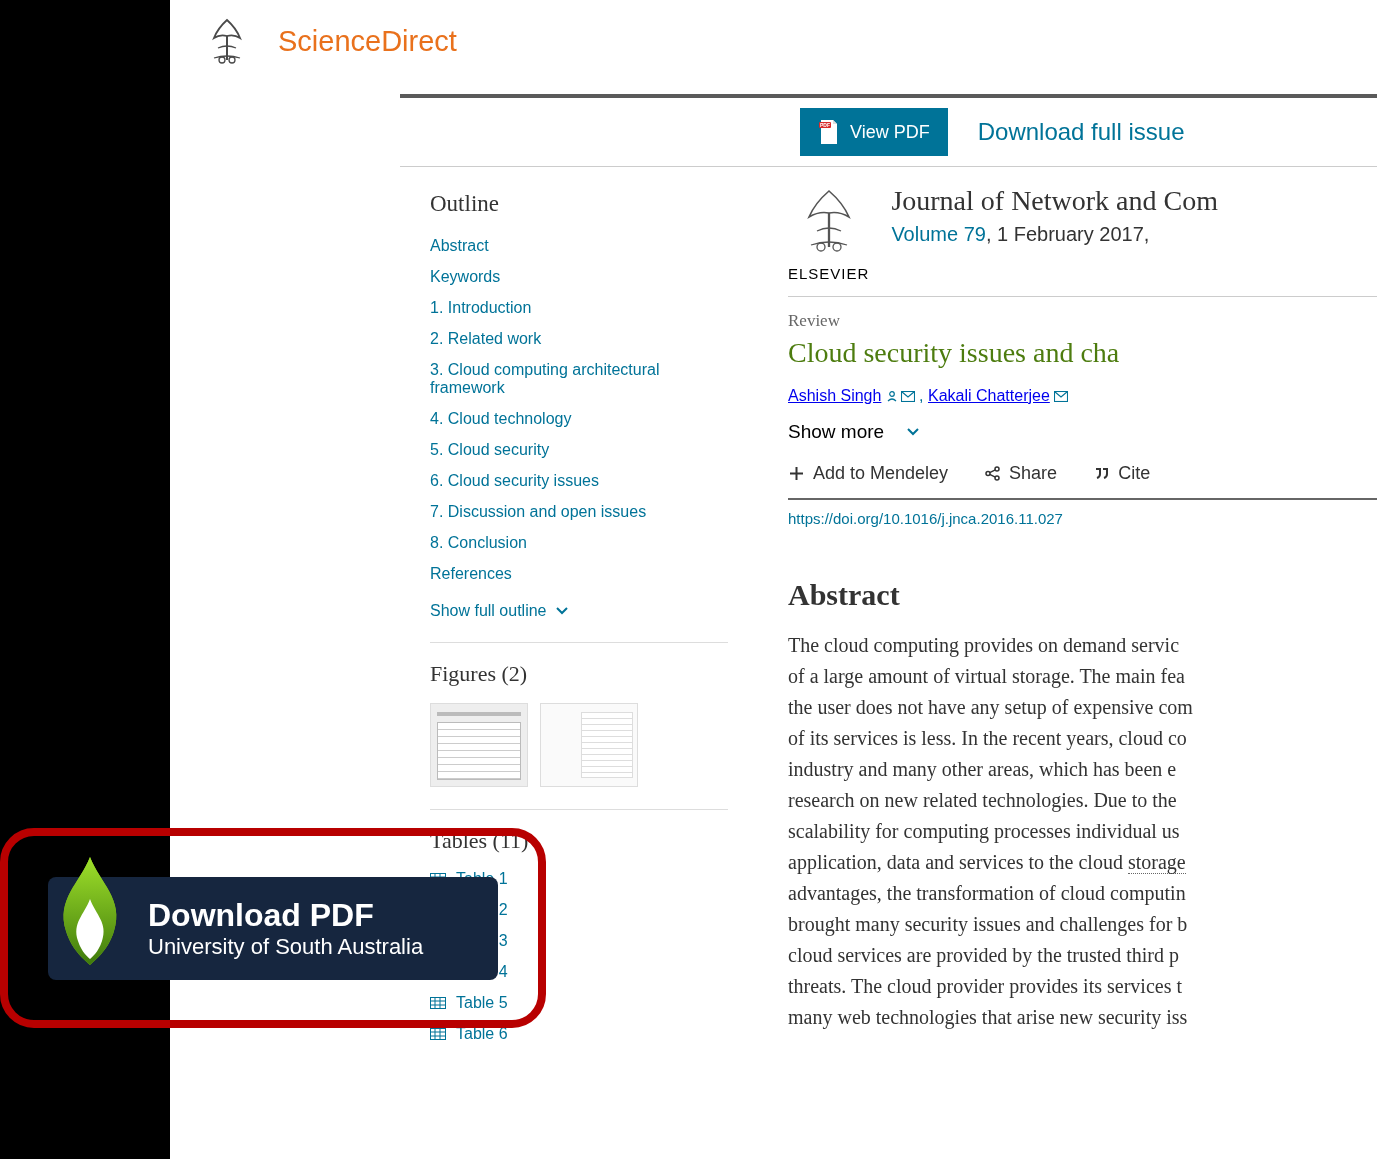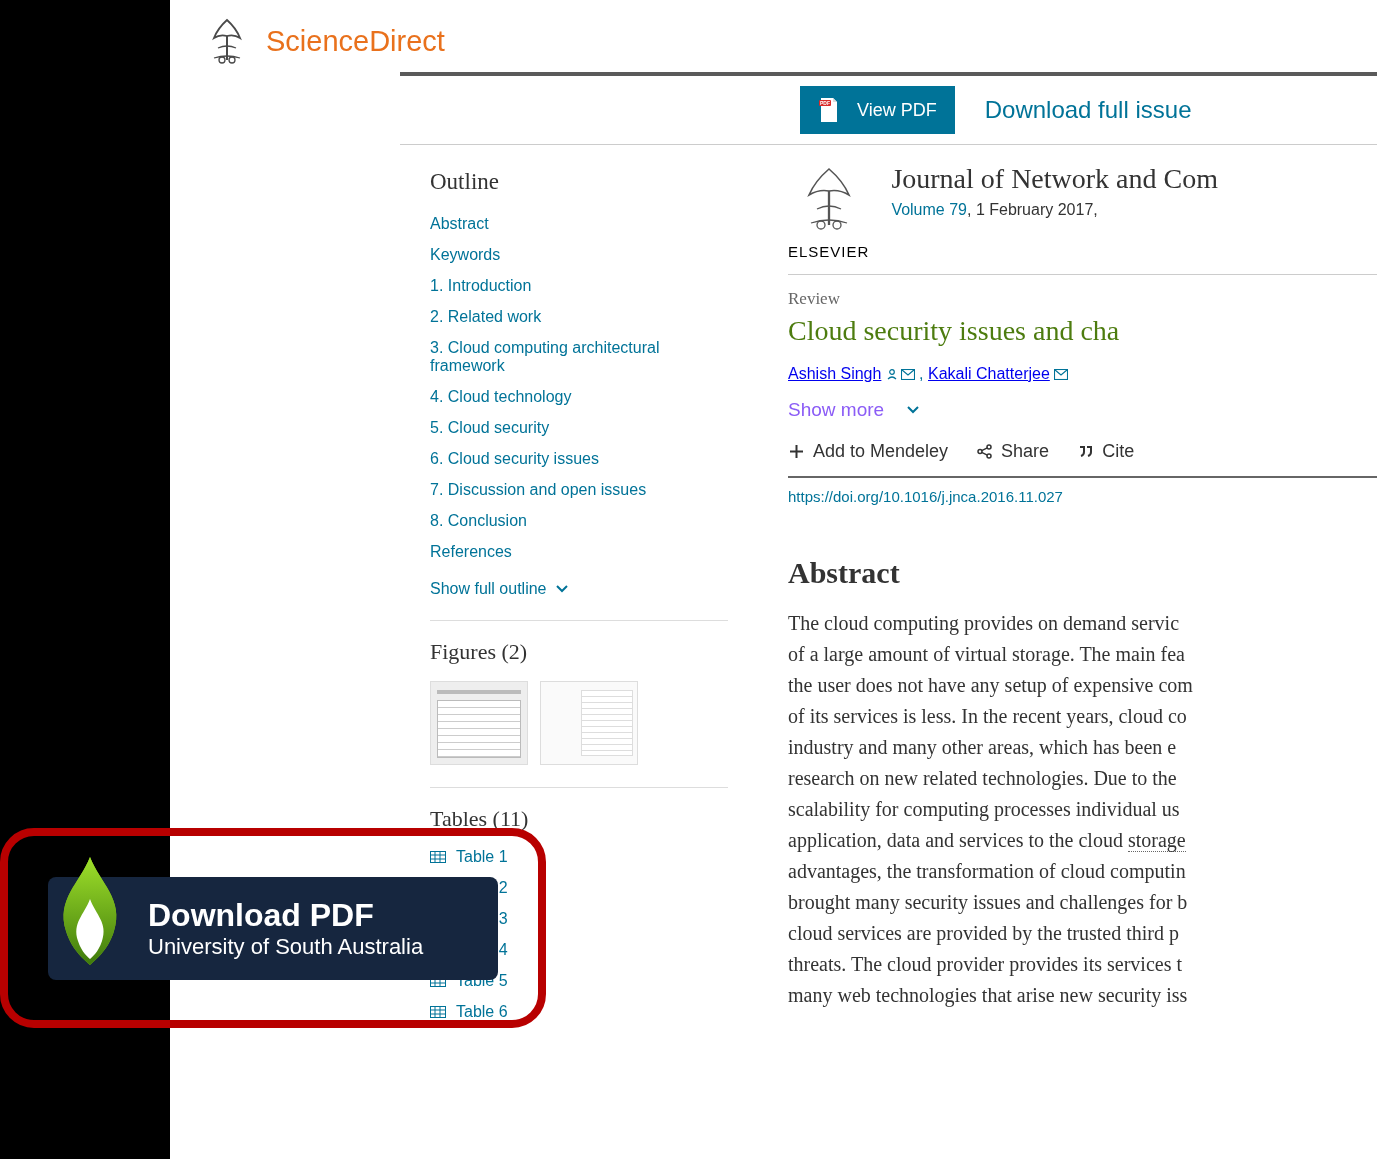--- a/index.html
+++ b/index.html
@@ -15,22 +15,23 @@
     position: absolute;
     left: 170px;
     top: 0;
     right: 0;
     bottom: 0;
     background: #fff;
   }
   .header {
     display: flex;
     align-items: center;
-    padding: 14px 20px 4px 30px;
+    padding: 14px 20px 26px 30px;
     font-family: Arial, Helvetica, sans-serif;
+    gap: 12px;
   }
   .header-logo {
     width: 54px;
     height: 54px;
     margin-right: 12px;
     color: #444;
   }
   .header-title {
     color: #e9711c;
     font-size: 29px;
@@ -49,21 +50,21 @@
     font-family: Arial, Helvetica, sans-serif;
   }
   .view-pdf-btn {
     background: #007398;
     color: #fff;
     border: none;
     padding: 12px 18px;
     font-size: 18px;
     display: inline-flex;
     align-items: center;
-    gap: 17px;
+    gap: 10px;
     cursor: pointer;
   }
   .pdf-icon { width: 22px; height: 24px; }
   .download-issue { color: #007398; font-size: 24px; text-decoration: none; text-align: center; }
   .thin-divider { height: 1px; background: #ccc; margin-left: 230px; }
   .content-row { display: flex; margin-left: 230px; }
   .sidebar {
     width: 358px;
     padding: 24px 30px 0 30px;
     font-family: Arial, Helvetica, sans-serif;
@@ -85,29 +86,29 @@
   .tables-list { list-style: none; }
   .tables-list li { margin-bottom: 12px; }
   .tables-list a { color: #007398; text-decoration: none; font-size: 16px; display: inline-flex; align-items: center; gap: 10px; }
   .table-icon { width: 16px; height: 12px; }
   .main { flex: 1; padding: 18px 0 0 30px; overflow: hidden; }
   .journal-header { display: flex; align-items: flex-start; gap: 22px; margin-bottom: 14px; }
   .elsevier-block { text-align: center; }
   .elsevier-tree { width: 76px; height: 76px; }
   .elsevier-word { color: #000000; font-size: 15px; letter-spacing: 1px; font-family: Arial, sans-serif; }
   .journal-title { font-family: Georgia, serif; font-size: 28px; color: #333; margin-bottom: 6px; }
-  .journal-meta { font-family: Arial, sans-serif; font-size: 16px; color: #333; }
+  .journal-meta { font-family: Arial, sans-serif; font-size: 20px; color: #333; }
   .journal-meta a { color: #007398; text-decoration: none; }
   .main-hr { border: none; border-top: 1px solid #ccc; margin: 14px 0; }
   .review-label { font-family: Georgia, serif; font-size: 17px; color: #666; margin-bottom: 6px; }
   .article-title { font-family: Georgia, serif; font-size: 28px; font-weight: 400; color: #4d7c0f; margin-bottom: 18px; white-space: nowrap; }
   .authors { font-family: Arial, sans-serif; font-size: 16px; color: #007398; margin-bottom: 16px; }
   .authors .author-icons { color: #007398; font-size: 13px; }
-  .show-more { color: #8b5cf6; font-family: Arial, sans-serif; font-size: 19px; display: inline-flex; align-items: center; gap: 22px; cursor: pointer; margin-bottom: 20px; }
-  .actions { display: flex; gap: 28px; font-family: Arial, sans-serif; font-size: 18px; color: #333; margin-bottom: 14px; }
+  .show-more { color: #000000; font-family: Arial, sans-serif; font-size: 19px; display: inline-flex; align-items: center; gap: 22px; cursor: pointer; margin-bottom: 20px; }
+  .actions { display: flex; gap: 36px; font-family: Arial, sans-serif; font-size: 18px; color: #333; margin-bottom: 14px; }
   .action { display: inline-flex; align-items: center; gap: 8px; cursor: pointer; }
   .action svg { width: 17px; height: 17px; }
   .strong-hr { border: none; border-top: 2px solid #666; margin-bottom: 10px; }
   .doi { color: #007398; font-family: Arial, sans-serif; font-size: 15px; text-decoration: none; }
   .abstract-title { font-family: Georgia, serif; font-size: 30px; color: #333; margin-top: 50px; margin-bottom: 16px; }
   .abstract-body { font-family: Georgia, serif; font-size: 20px; color: #333; line-height: 1.55; margin-top: 18px; }
   .abstract-body .kw { border-bottom: 1px dotted #666; }
   
   .lean-callout {
     position: absolute;

